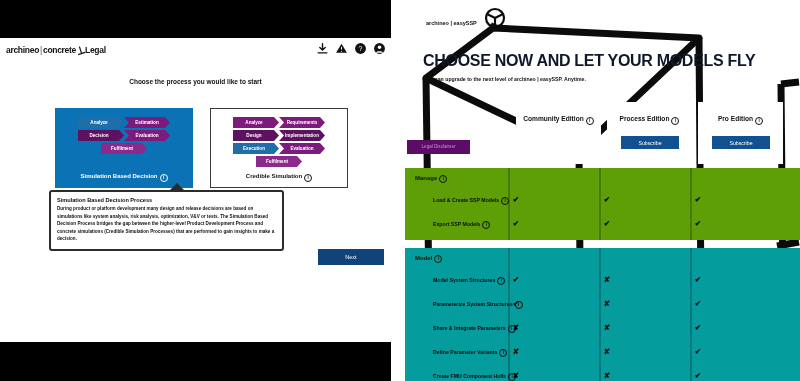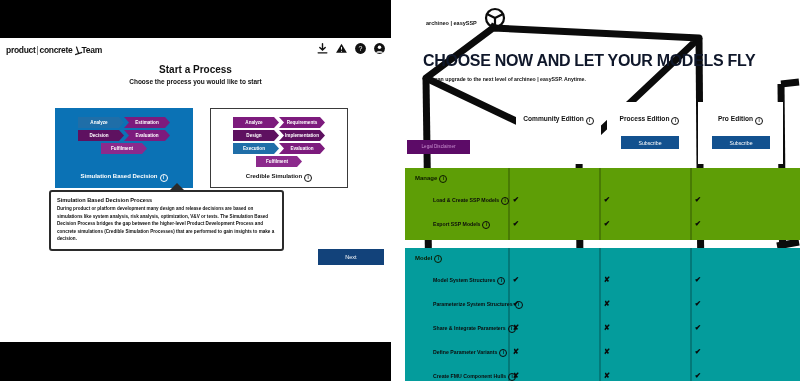--- a/index.html
+++ b/index.html
@@ -90,21 +90,21 @@
           border-radius:50%;font-size:4.5px;line-height:5.3px;text-align:center;
           margin-left:2px;font-weight:bold;}
 </style>
 </head>
 <body>
 
 <div id="left-panel">
 
   <div id="lp-header">
     <div id="lp-logo">
-      <span>product</span><span class="sep">|</span><span>concrete</span><span class="swoosh">⟂</span><span>Team</span>
+      <span>archineo</span><span class="sep">|</span><span>concrete</span><span class="swoosh">⟂</span><span>Legal</span>
     </div>
     <div id="lp-icons">
       <svg class="ic" viewBox="0 0 24 24">
           <path d="M12 3v10M7 10l5 5 5-5M4 20h16" stroke="#111" stroke-width="2.6" fill="none" stroke-linecap="round"></path>
         </svg>
       <svg class="ic" viewBox="0 0 24 24">
           <path d="M12 3 22 20H2Z" fill="#111"></path>
           <path d="M12 9v5" stroke="#fff" stroke-width="1.8"></path>
           <circle cx="12" cy="17" r="1" fill="#fff"></circle>
         </svg>
@@ -113,21 +113,20 @@
           <text x="12" y="17" font-size="13" fill="#fff" text-anchor="middle" font-family="Liberation Sans">?</text>
         </svg>
       <svg class="ic" viewBox="0 0 24 24">
           <circle cx="12" cy="12" r="10" fill="#111"></circle>
           <circle cx="12" cy="9.5" r="3.2" fill="#fff"></circle>
           <path d="M5.5 20c1.3-3.6 11.7-3.6 13 0" fill="#fff"></path>
         </svg>
     </div>
   </div>
 
-  <div class="h-title">Start a Process</div>
   <div class="h-sub">Choose the process you would like to start</div>
 
   <div class="pcard" id="card-sbd">
     <div class="chev-wrap">
         <div class="chev-row">
           <div class="chev c-blue" style="width: 46px;">Analyze</div>
           <div class="chev c-purple notch" style="width: 46px;">Estimation</div>
         </div>
         <div class="chev-row">
           <div class="chev c-dpurple" style="width: 46px;">Decision</div>

